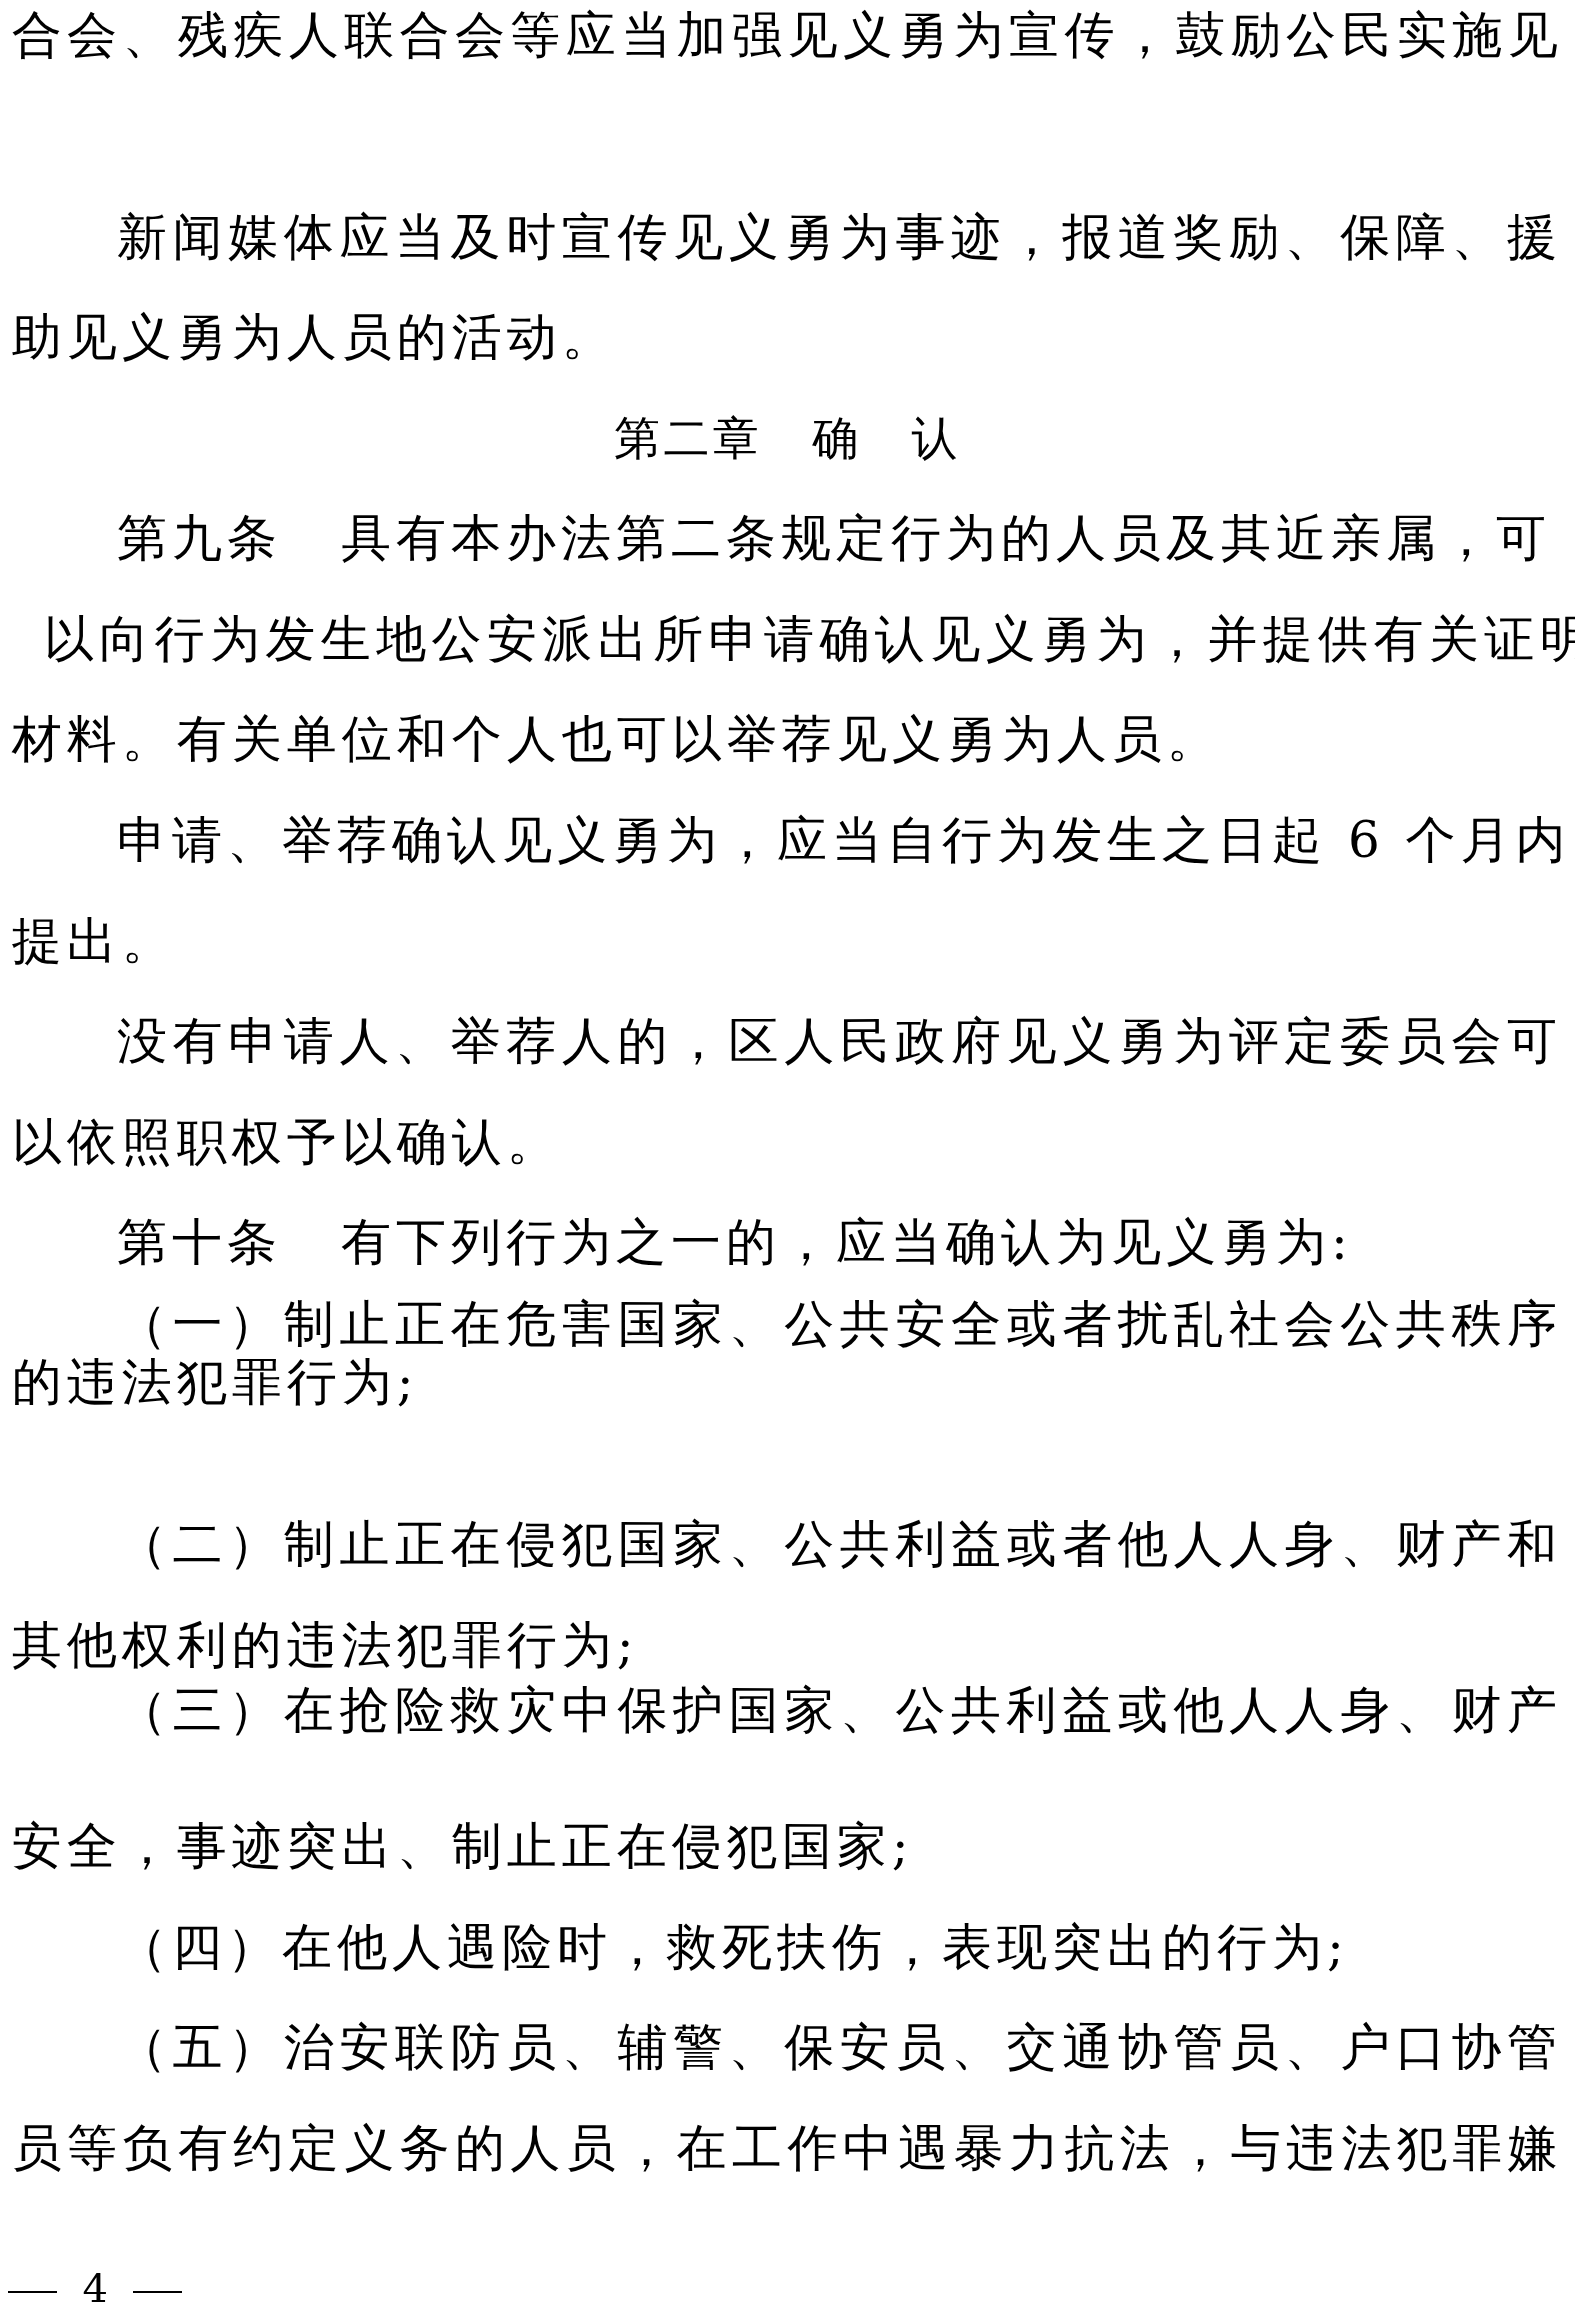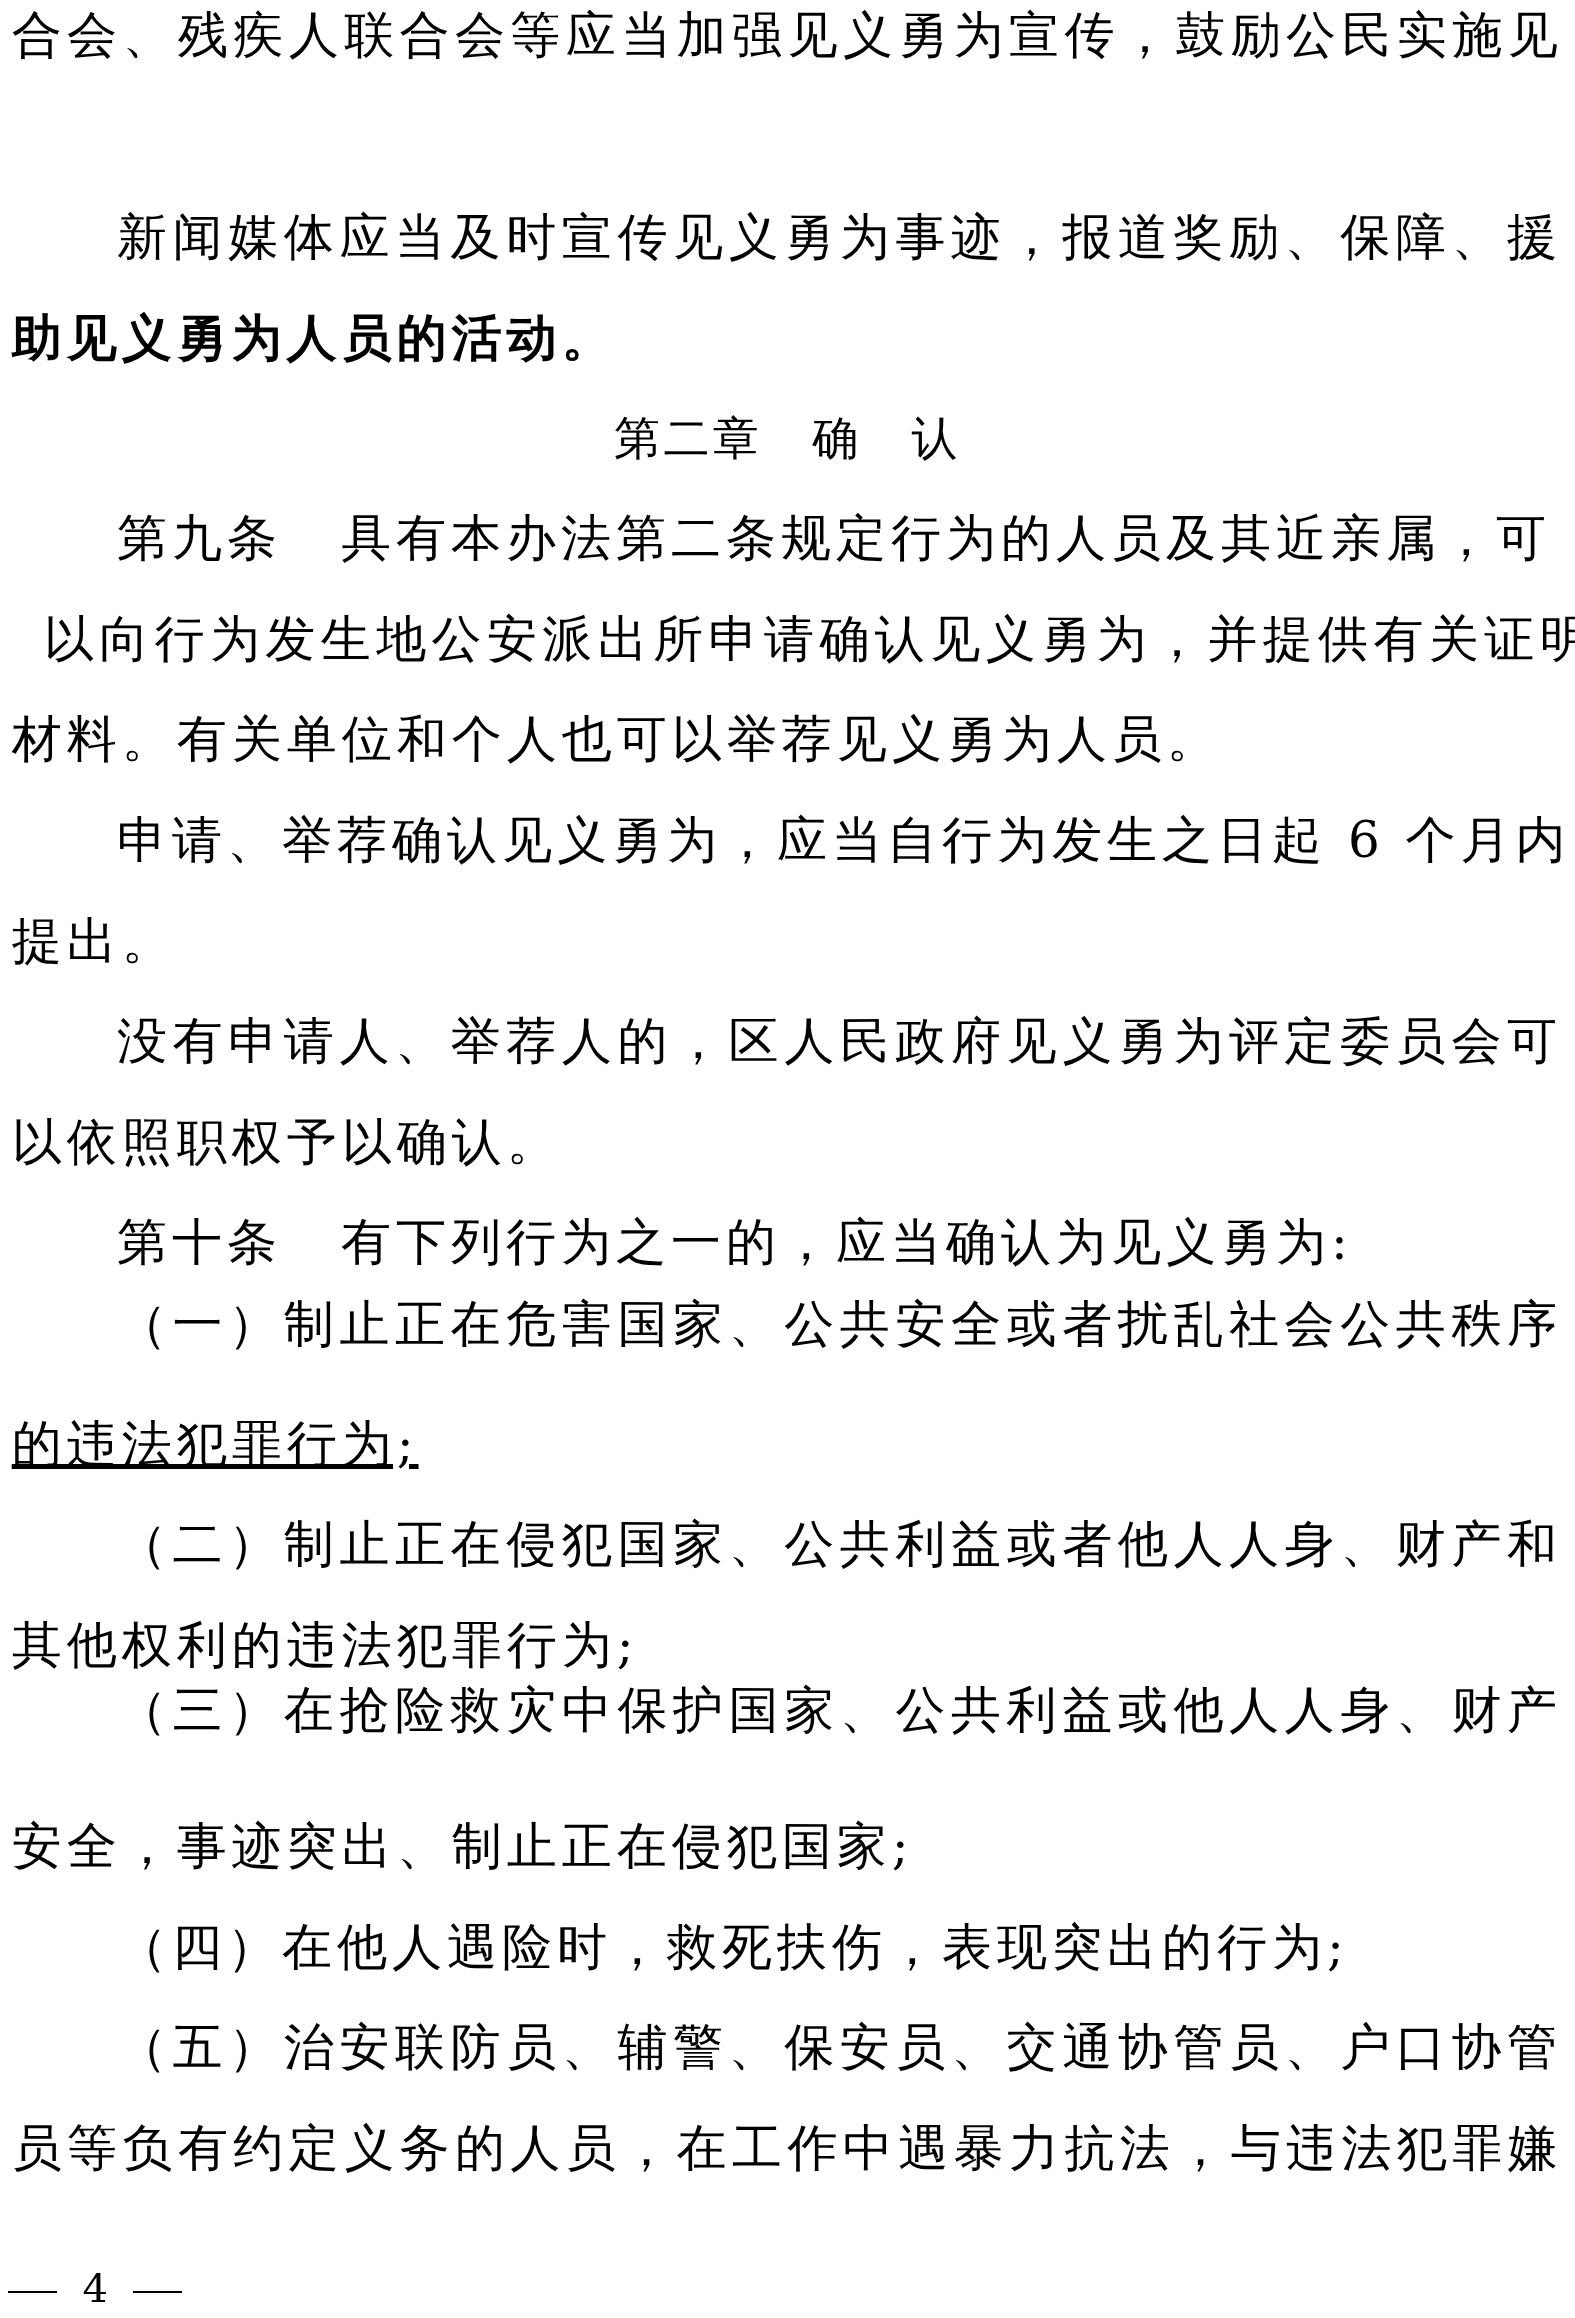--- a/index.html
+++ b/index.html
@@ -81,21 +81,21 @@
       font-size: 40px;
     }
   </style>
 </head>
 <body>
 
 <div class="page">
 
   <div class="line" style="top:-1.7px;">合会、残疾人联合会等应当加强见义勇为宣传，鼓励公民实施见</div>
   <div class="line indent" style="top:200px;">新闻媒体应当及时宣传见义勇为事迹，报道奖励、保障、援</div>
-  <div class="line last" style="top:300px;font-weight:bold;">助见义勇为人员的活动。</div>
+  <div class="line last" style="top:300px;">助见义勇为人员的活动。</div>
 
   <div class="heading" style="top:401px;">
     <span>第二章</span><span class="gap"></span><span>确</span><span class="gap"></span><span>认</span>
   </div>
 
   <div class="line indent" style="top:501px; text-align-last:left;">
     <span class="art-label">第九条</span><span>具有本办法第二条规定行为的人员及其近亲属，可</span>
   </div>
   <div class="line" style="top:602px;margin-left:32px;">以向行为发生地公安派出所申请确认见义勇为，并提供有关证明</div>
   <div class="line last" style="top:702px;">材料。有关单位和个人也可以举荐见义勇为人员。</div>
@@ -104,21 +104,21 @@
   <div class="line last" style="top:904px;">提出。</div>
 
   <div class="line indent" style="top:1004px;">没有申请人、举荐人的，区人民政府见义勇为评定委员会可</div>
   <div class="line last" style="top:1105px;">以依照职权予以确认。</div>
 
   <div class="line indent last" style="top:1205px;">
     <span class="art-label">第十条</span><span>有下列行为之一的，应当确认为见义勇为:</span>
   </div>
 
   <div class="line indent" style="top:1287px;">（一）制止正在危害国家、公共安全或者扰乱社会公共秩序</div>
-  <div class="line last" style="top:1407px;text-decoration:underline;">的违法犯罪行为;</div>
+  <div class="line last" style="top:1345px;">的违法犯罪行为;</div>
 
   <div class="line indent" style="top:1507px;">（二）制止正在侵犯国家、公共利益或者他人人身、财产和</div>
   <div class="line last" style="top:1608px;">其他权利的违法犯罪行为;</div>
 
   <div class="line indent" style="top:1628px;margin-top:45px;">（三）在抢险救灾中保护国家、公共利益或他人人身、财产</div>
   <div class="line last" style="top:1809px;">安全，事迹突出、制止正在侵犯国家;</div>
 
   <div class="line indent last" style="top:1910px;">（四）在他人遇险时，救死扶伤，表现突出的行为;</div>
 
   <div class="line indent" style="top:2010px;">（五）治安联防员、辅警、保安员、交通协管员、户口协管</div>

